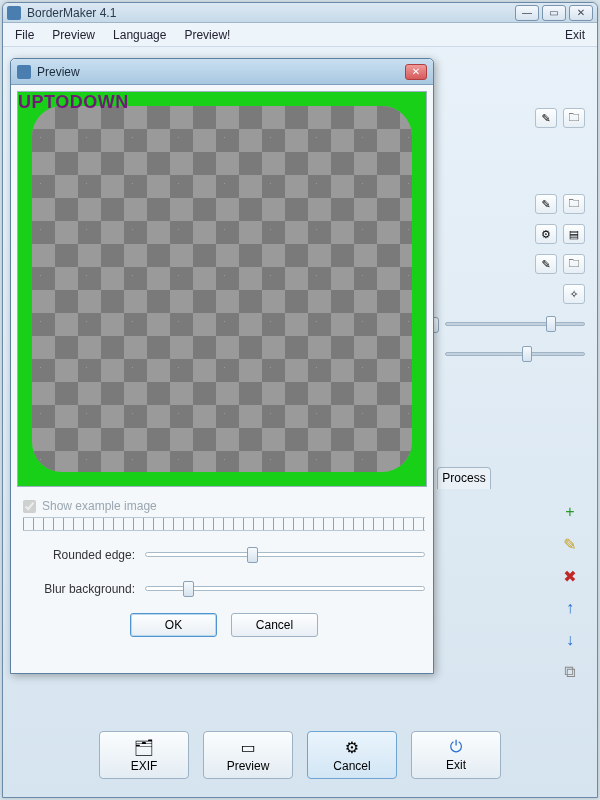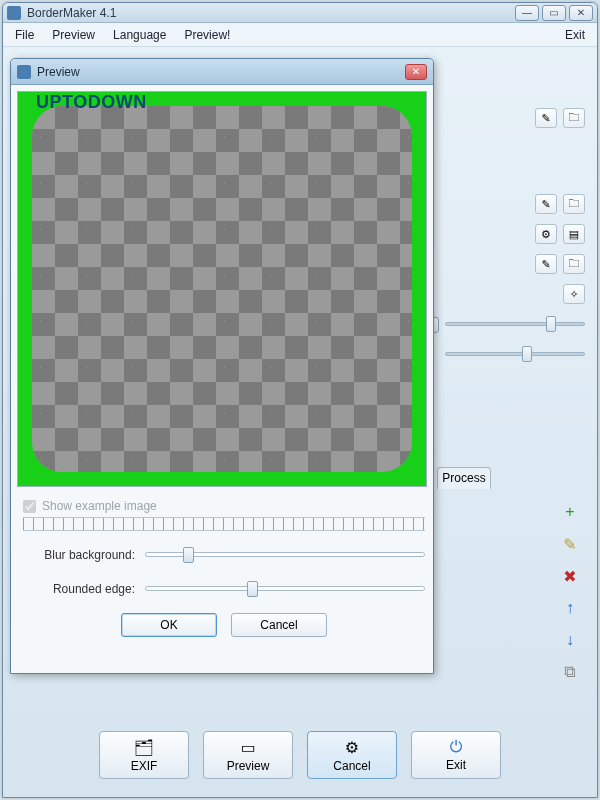--- a/index.html
+++ b/index.html
@@ -42,21 +42,21 @@
 
 
 .dialog { position:absolute; left:10px; top:58px; width:424px; height:616px; border:1px solid #5a80a3; border-radius:5px 5px 0 0; background:#f4f8fb; box-shadow:2px 2px 8px rgba(0,0,0,0.3); }
 .dlg-title { height:26px; background:linear-gradient(#c9dff1,#a8c8e0); border-bottom:1px solid #7fa0bd; display:flex; align-items:center; padding:0 6px; border-radius:5px 5px 0 0; color:#1a2a3a; font-weight:500; }
 .dlg-title .icon { width:14px; height:14px; background:#4a7db0; border-radius:2px; margin-right:6px; }
 .dlg-close { margin-left:auto; width:22px; height:16px; border:1px solid #b04040; border-radius:3px; background:linear-gradient(#f09a9a,#d65a5a); color:#fff; display:flex; align-items:center; justify-content:center; font-size:10px; cursor:pointer; }
 
 .preview-box { margin:6px; width:calc(100% - 12px); height:396px; border:1px solid #9cb2c4; background:#b0b0b0; position:relative; overflow:hidden; }
 .border-frame { position:absolute; inset:0; background:#18d018; }
 .rounded-inner { position:absolute; inset:14px; border-radius:30px; overflow:hidden; }
-.watermark { position:absolute; left:18px; top:0px; color:#0c4a6e; font-weight:700; font-size:18px; font-family:Arial,sans-serif; letter-spacing:0.5px; z-index:3; }
+.watermark { position:absolute; left:0; top:0px; color:#701a75; font-weight:700; font-size:18px; font-family:Arial,sans-serif; letter-spacing:0.5px; z-index:3; }
 
 .checker { width:100%; height:100%; background-image:
   linear-gradient(45deg,#7a7a7a 25%,transparent 25%),
   linear-gradient(-45deg,#7a7a7a 25%,transparent 25%),
   linear-gradient(45deg,transparent 75%,#7a7a7a 75%),
   linear-gradient(-45deg,transparent 75%,#7a7a7a 75%);
   background-size:46px 46px;
   background-position:0 0,0 23px,23px -23px,-23px 0;
   background-color:#9a9a9a; }
 
@@ -65,21 +65,21 @@
 .chk-row input { accent-color:#7fa3c2; }
 .ruler { height:14px; background:repeating-linear-gradient(90deg,#8fa2b3 0 1px, transparent 1px 10px); border-top:1px solid #b9c7d2; border-bottom:1px solid #b9c7d2; margin-bottom:14px; }
 
 .slider-row { display:flex; align-items:center; gap:10px; margin-bottom:14px; }
 .slider-row .lbl { width:112px; text-align:right; color:#333; }
 .wide-slider { flex:1; height:20px; position:relative; }
 .wide-slider .wtrack { position:absolute; left:0; right:0; top:7px; height:5px; border:1px solid #a8b9c7; border-radius:3px; background:#fff; }
 .wide-slider .wthumb { position:absolute; top:2px; width:11px; height:16px; background:linear-gradient(#f6fafd,#d6e3ef); border:1px solid #8aa2b8; border-radius:2px; }
 
 .dlg-btns { display:flex; justify-content:center; gap:14px; margin-top:6px; }
-.dlg-btn { width:96px; height:24px; border:1px solid #9db2c4; border-radius:3px; background:linear-gradient(#fdfefe,#e8eff5); cursor:pointer; }
+.dlg-btn { width:87px; height:24px; border:1px solid #9db2c4; border-radius:3px; background:linear-gradient(#fdfefe,#e8eff5); cursor:pointer; }
 .dlg-btn.primary { border:1px solid #4f94cf; box-shadow:0 0 0 1px #bcd8ef inset; }
 
 
 .bg-close { position:absolute; left:420px; top:270px; width:16px; height:16px; border:1px solid #8aa2b8; border-radius:3px; background:linear-gradient(#f6fafd,#dde8f1); display:flex; align-items:center; justify-content:center; font-size:9px; color:#556; }
 
 </style>
 </head>
 <body>
 
 <div class="main-window">
@@ -190,32 +190,32 @@
   </div>
 
   <div class="dlg-body">
     <label class="chk-row">
       <input type="checkbox" checked="" disabled="" style="">
       <span>Show example image</span>
     </label>
     <div class="ruler"></div>
 
     <div class="slider-row">
+      <div class="lbl">Rounded edge:</div>
+      <div class="wide-slider">
+          <div class="wtrack"></div>
+          <div class="wthumb" id="wt1" style="left: 102.22px;"></div>
+        </div>
+    </div>
+    <div class="slider-row">
       <div class="lbl">Blur background:</div>
       <div class="wide-slider">
           <div class="wtrack"></div>
           <div class="wthumb" id="wt2" style="left: 37.66px;"></div>
         </div>
     </div>
-    <div class="slider-row">
-      <div class="lbl">Rounded edge:</div>
-      <div class="wide-slider">
-          <div class="wtrack"></div>
-          <div class="wthumb" id="wt1" style="left: 102.22px;"></div>
-        </div>
-    </div>
 
     <div class="dlg-btns">
       <button class="dlg-btn primary">OK</button>
       <button class="dlg-btn">Cancel</button>
     </div>
   </div>
 </div>
 
 </body></html>

